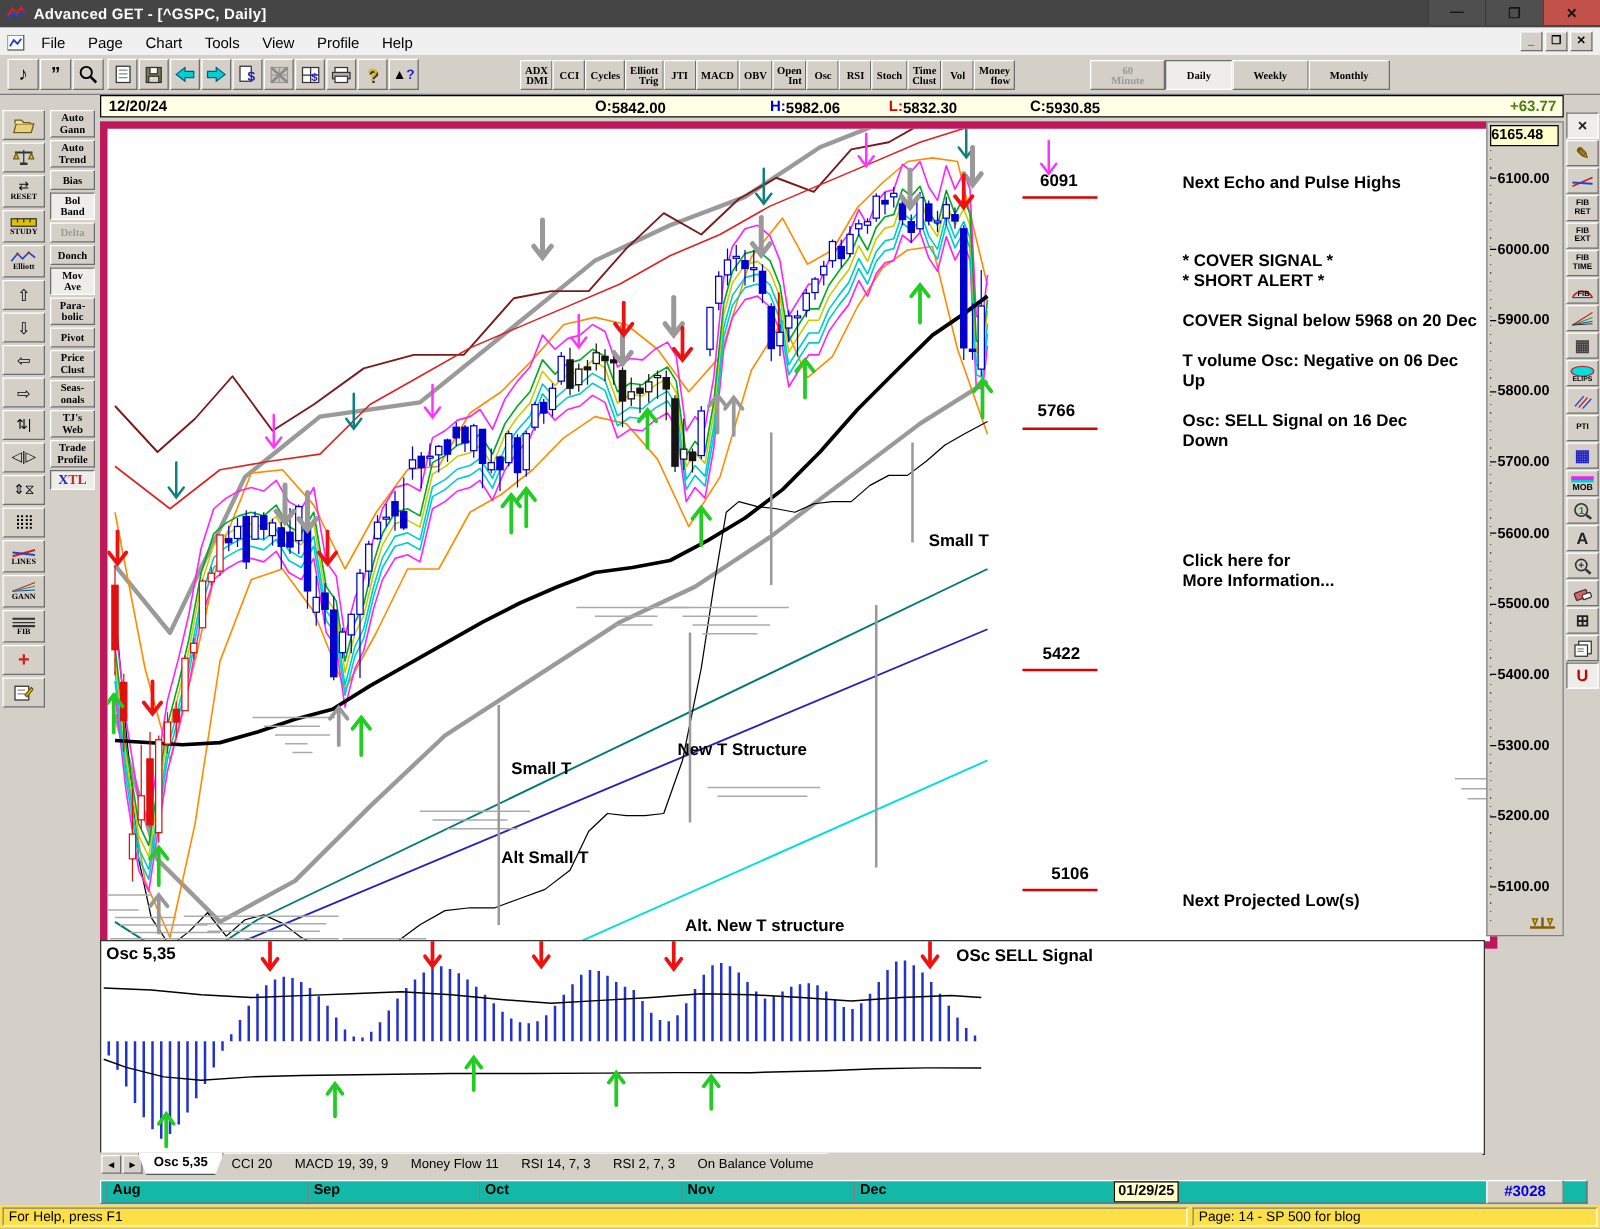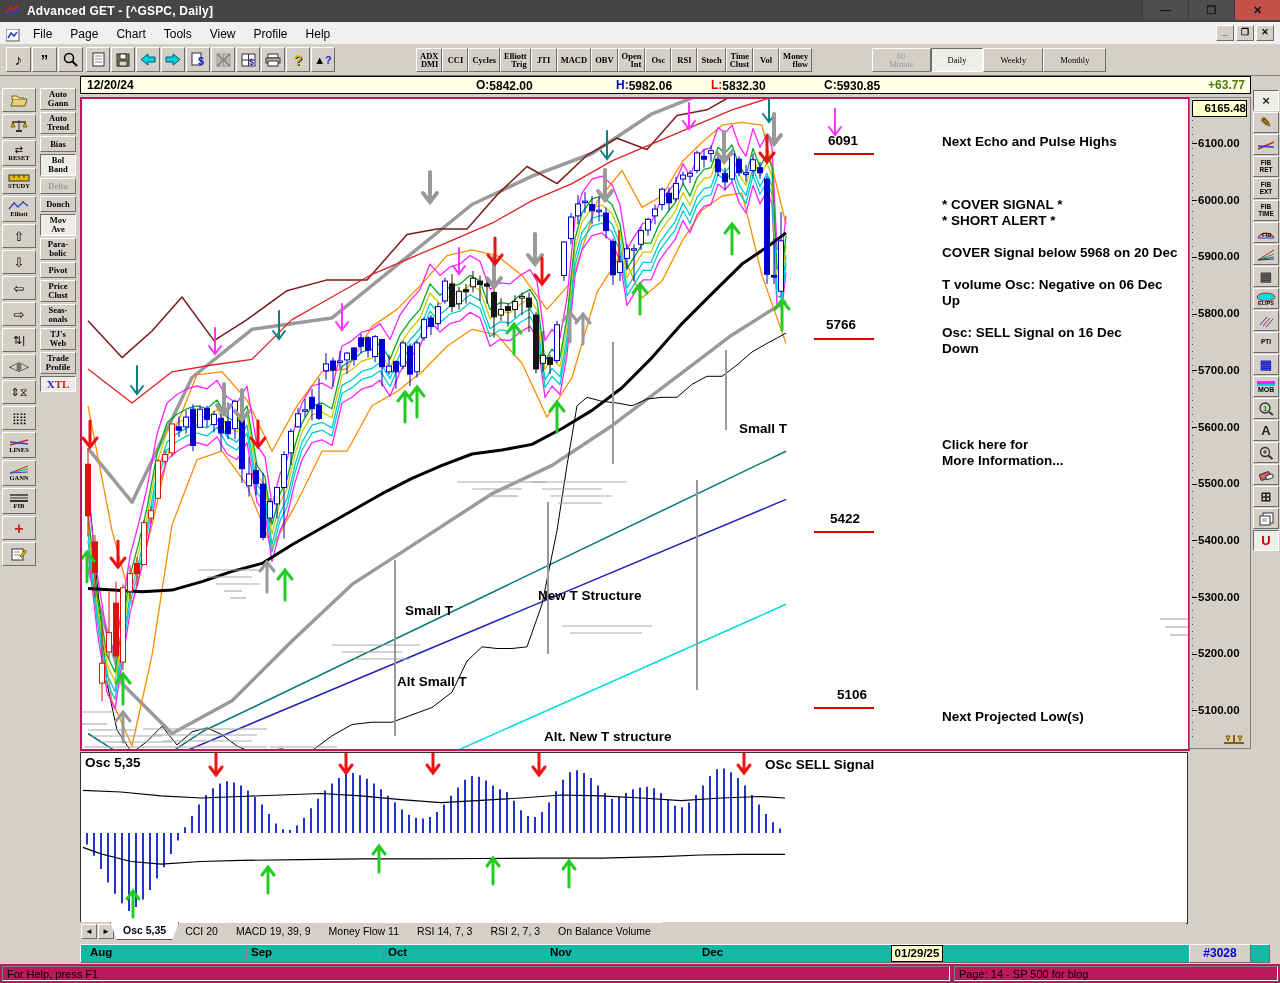--- a/index.html
+++ b/index.html
@@ -31,53 +31,53 @@
   .btn3d.disabled{color:#9a9a9a;}
   #tb-left{position:absolute;left:6px;top:3px;display:flex;gap:1px;}
   #tb-left .btn3d{width:25px;height:25px;font-size:14px;font-weight:bold;}
   #tb-file{position:absolute;left:86px;top:3px;display:flex;gap:1px;}
   #tb-file .btn3d{width:24px;height:25px;}
   #tb-ind{position:absolute;left:416px;top:4px;display:flex;}
   #tb-ind .btn3d{min-width:26px;height:24px;padding:0 3px;font-size:8.5px;line-height:8.5px;
     text-align:right;white-space:pre-line;font-weight:bold;font-family:"Liberation Serif",serif;}
   #tb-tf{position:absolute;left:872px;top:4px;display:flex;}
   #tb-tf .btn3d{min-width:30px;height:24px;padding:0 16px;font-size:8.5px;line-height:8.5px;
-    text-align:center;white-space:pre-line;font-weight:normal;font-family:"Liberation Serif",serif;}
+    text-align:center;white-space:pre-line;font-weight:bold;font-family:"Liberation Serif",serif;}
   
   .infobar{position:absolute;left:80px;top:76px;width:1171px;height:18px;background:#ffffe6;
     border:1px solid #000;box-sizing:border-box;font-weight:bold;font-size:12px;}
   .infobar span{position:absolute;top:1px;}
   .lblH{color:#0000dd;} .lblL{color:#dd0000;} .chg{color:#4d7c0f;}
   
   #side-icons{position:absolute;left:2px;top:88px;width:36px;display:flex;flex-direction:column;gap:2px;}
   #side-icons .btn3d{width:34px;height:24px;flex-direction:column;font-size:12px;line-height:11px;padding:0;}
   #side-icons .ilab{font-size:6.5px;font-weight:bold;line-height:7px;font-family:"Liberation Serif",serif;}
   #side-texts{position:absolute;left:40px;top:88px;width:37px;display:flex;flex-direction:column;gap:2px;}
   #side-texts .btn3d{width:36px;min-height:16px;padding:1px 0;font-size:8.5px;line-height:9px;
     text-align:center;white-space:pre-line;font-weight:bold;font-family:"Liberation Serif",serif;}
   .xtl-x{color:#2222cc;font-size:11px;} .xtl-tl{color:#cc2222;font-size:11px;}
   
   #right-tools{position:absolute;left:1253px;top:90px;width:27px;display:flex;flex-direction:column;gap:1px;}
   #right-tools .btn3d{width:26px;height:21px;font-size:12px;font-weight:bold;flex-direction:column;}
   #right-tools .two{font-size:6.5px;line-height:6.5px;white-space:pre-line;text-align:center;font-weight:bold;}
   
   #price-pane{position:absolute;left:80px;top:97px;width:1106px;height:650px;background:#fff;
-    border:2px solid #be185d;box-sizing:content-box;}
+    border:6px solid #be185d;box-sizing:content-box;}
   #osc-pane{position:absolute;left:80px;top:752px;width:1106px;height:170px;background:#fff;
     border:1px solid #333;}
   
   .axis{position:absolute;left:1189px;width:62px;background:#d4d0c8;border:1px solid #808080;box-sizing:border-box;}
   #price-axis{top:97px;height:652px;}
   #osc-axis{top:752px;height:190px;}
   .axis .tick{position:absolute;left:2px;font-size:11.5px;font-weight:bold;white-space:nowrap;}
   .axis .tick i{display:inline-block;width:5px;height:1px;background:#000;vertical-align:middle;margin-right:1px;}
   .axis::before{content:"";position:absolute;left:2px;top:8px;bottom:8px;width:1px;
     background:repeating-linear-gradient(#555 0 1px,transparent 1px 7px);}
   .valbox{position:absolute;left:2px;right:3px;height:15px;background:#ffffcc;border:1px solid #000;
-    font-size:11.5px;font-weight:bold;text-align:right;line-height:14px;}
+    font-size:11.5px;font-weight:bold;text-align:left;line-height:14px;}
   .cornerbox{position:absolute;left:2px;right:3px;height:11px;background:#d4d0c8;
     border:1px solid;border-color:#808080 #fff #fff #808080;}
   
   #tabs-row{position:absolute;left:80px;top:922px;width:1106px;height:18px;background:#d4d0c8;}
   .tab-scroll{position:absolute;top:2px;width:16px;height:15px;font-size:8px;}
   #tabs{position:absolute;left:36px;top:0;display:flex;height:18px;}
   .tab{padding:2px 12px 2px 12px;font-size:10.5px;background:#d4d0c8;color:#000;
     clip-path:polygon(0 0,100% 0,calc(100% - 7px) 100%,7px 100%);margin-left:-6px;
     border-top:1px solid #fff;line-height:13px;}
   .tab.selected{background:#ffffff;font-weight:bold;border:1px solid #555;border-top:none;z-index:3;}
@@ -85,21 +85,21 @@
   #timeline{position:absolute;left:80px;top:944px;width:1190px;height:19px;background:#14b8a6;
     border:1px solid;border-color:#fff #6d6d6d #6d6d6d #fff;box-sizing:border-box;}
   .month{position:absolute;top:1px;font-size:11.5px;font-weight:bold;padding-left:4px;
     border-left:1px solid #808080;height:15px;}
   #date-box{position:absolute;left:810px;top:0px;width:50px;height:15px;background:#ffffcc;
     border:1px solid #000;font-size:11.5px;font-weight:bold;text-align:center;line-height:14px;}
   #barnum-cell{position:absolute;left:1189px;top:944px;width:62px;height:19px;background:#d4d0c8;
     border:1px solid;border-color:#fff #6d6d6d #6d6d6d #fff;box-sizing:border-box;
     color:#0000dd;font-weight:bold;font-size:12px;text-align:center;line-height:16px;}
   
-  #statusbar{position:absolute;left:0;top:964px;width:1280px;height:19px;background:#be185d;}
+  #statusbar{position:absolute;left:0;top:964px;width:1280px;height:19px;background:#fde047;}
   .status-cell{position:absolute;top:2px;height:15px;border:1px solid;border-color:#808080 #fff #fff #808080;
     font-size:11px;padding:1px 4px;box-sizing:border-box;}
   svg text{font-family:"Liberation Sans",sans-serif;}
 </style>
 </head>
 <body>
 
 <div id="screen">
 
   <div class="titlebar">
@@ -1114,21 +1114,21 @@
         <div class="tab">On Balance Volume</div>
       </div>
   </div>
 
   <div id="timeline">
     <div id="months">
         <div class="month" style="left: 4px; width: 120px;">Aug</div>
         <div class="month" style="left: 165px; width: 120px;">Sep</div>
         <div class="month" style="left: 302px; width: 120px;">Oct</div>
         <div class="month" style="left: 464px; width: 120px;">Nov</div>
-        <div class="month" style="left: 616px; width: 120px;">Dec</div>
+        <div class="month" style="left: 602px; width: 120px;">Dec</div>
       </div>
     <div id="date-box">01/29/25</div>
   </div>
   <div id="barnum-cell">#3028</div>
 
   <div id="statusbar">
     <div class="status-cell" style="left:2px;width:948px">For Help, press F1</div>
     <div class="status-cell" style="left:954px;width:324px">Page: 14 - SP 500 for blog</div>
   </div>
 

